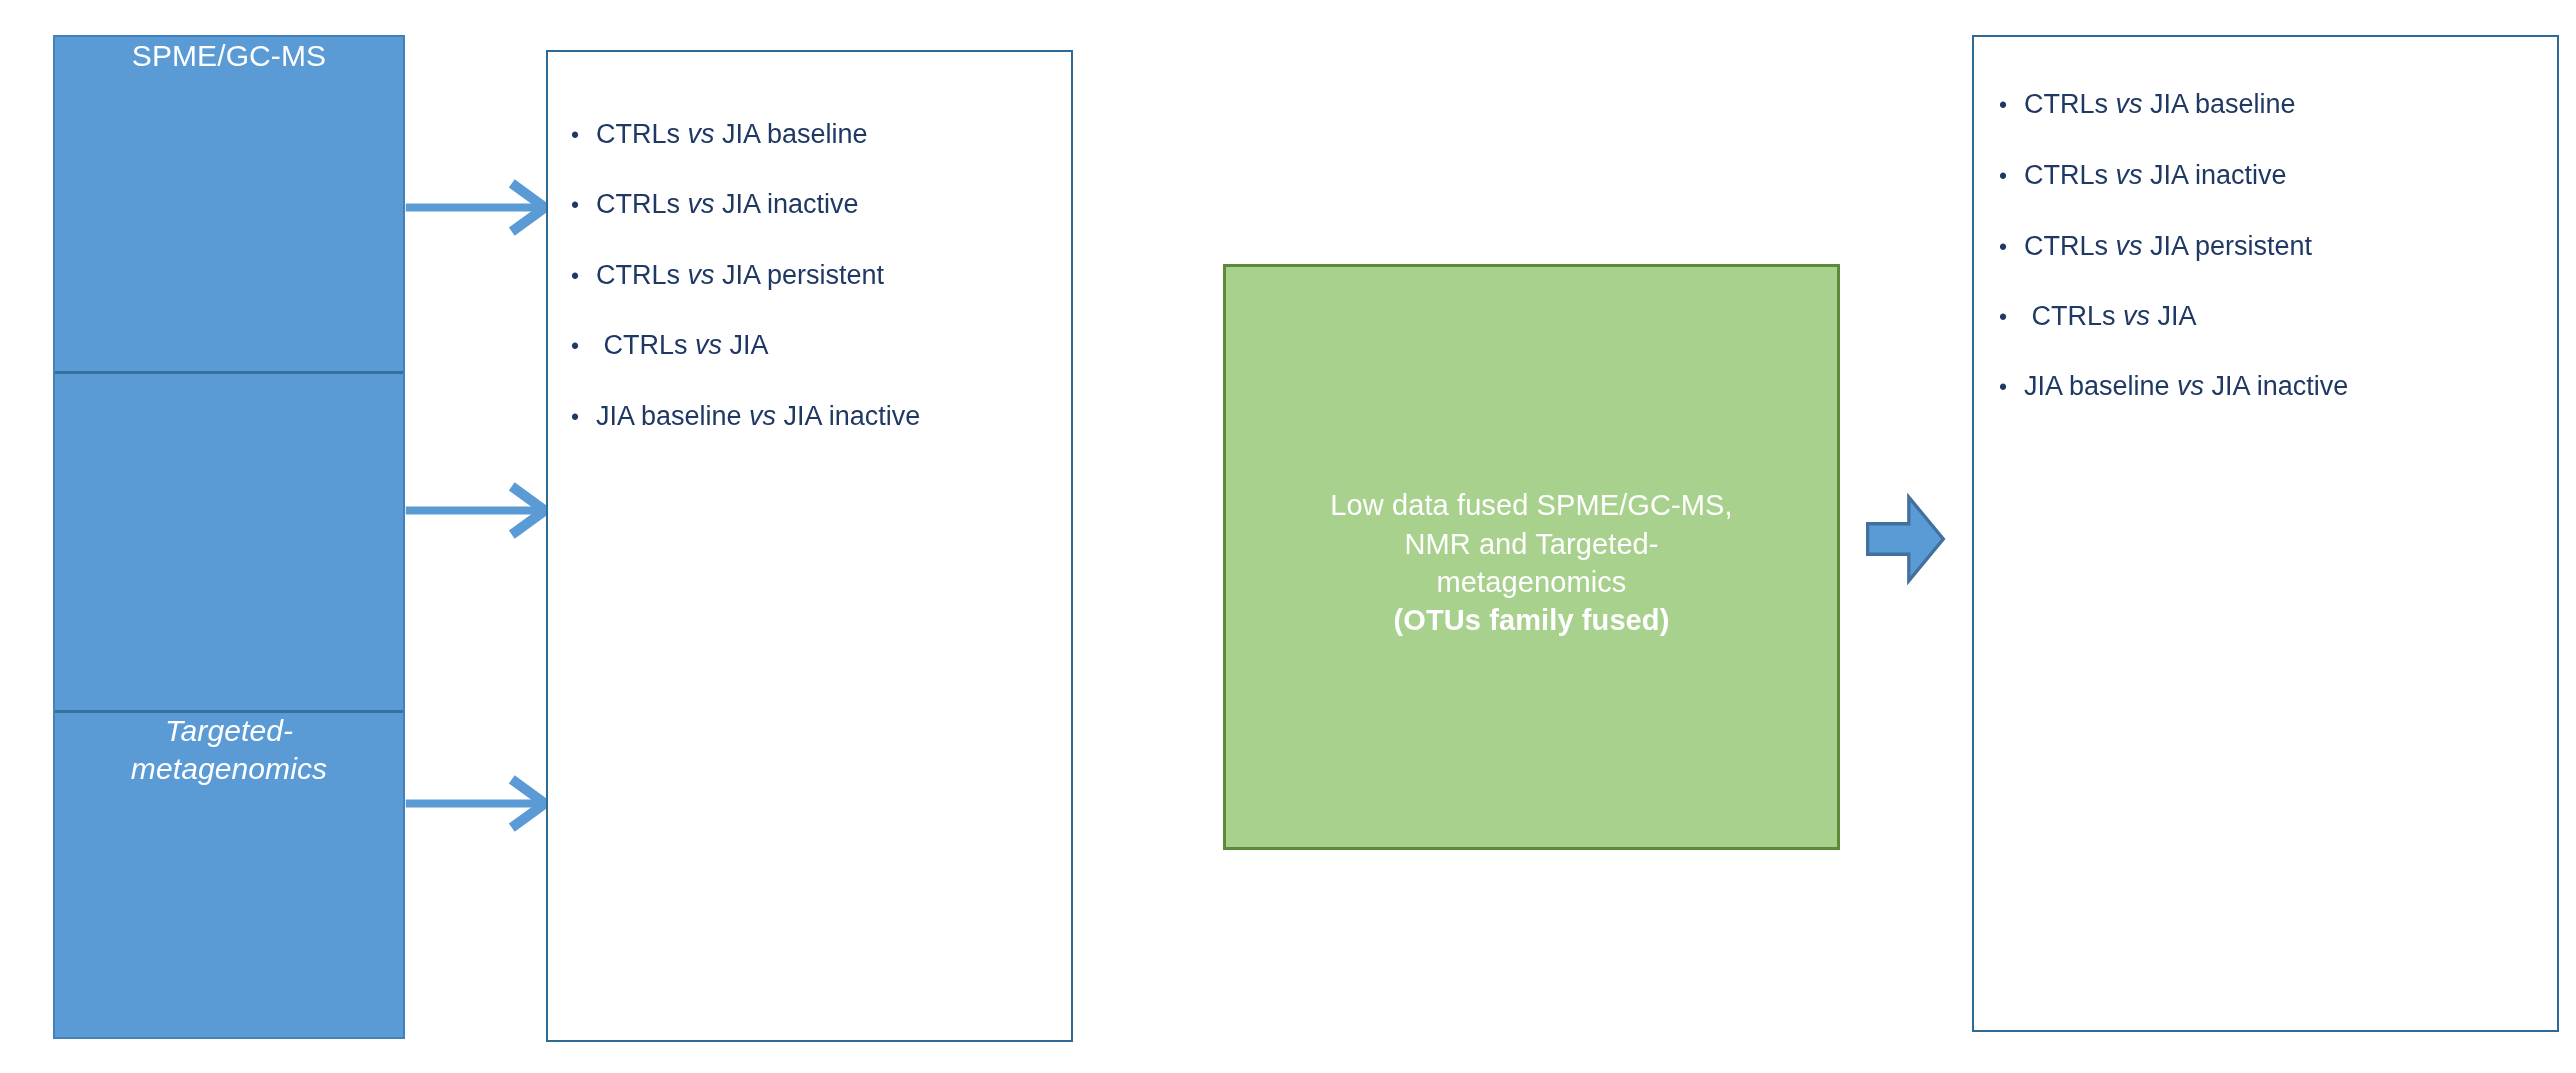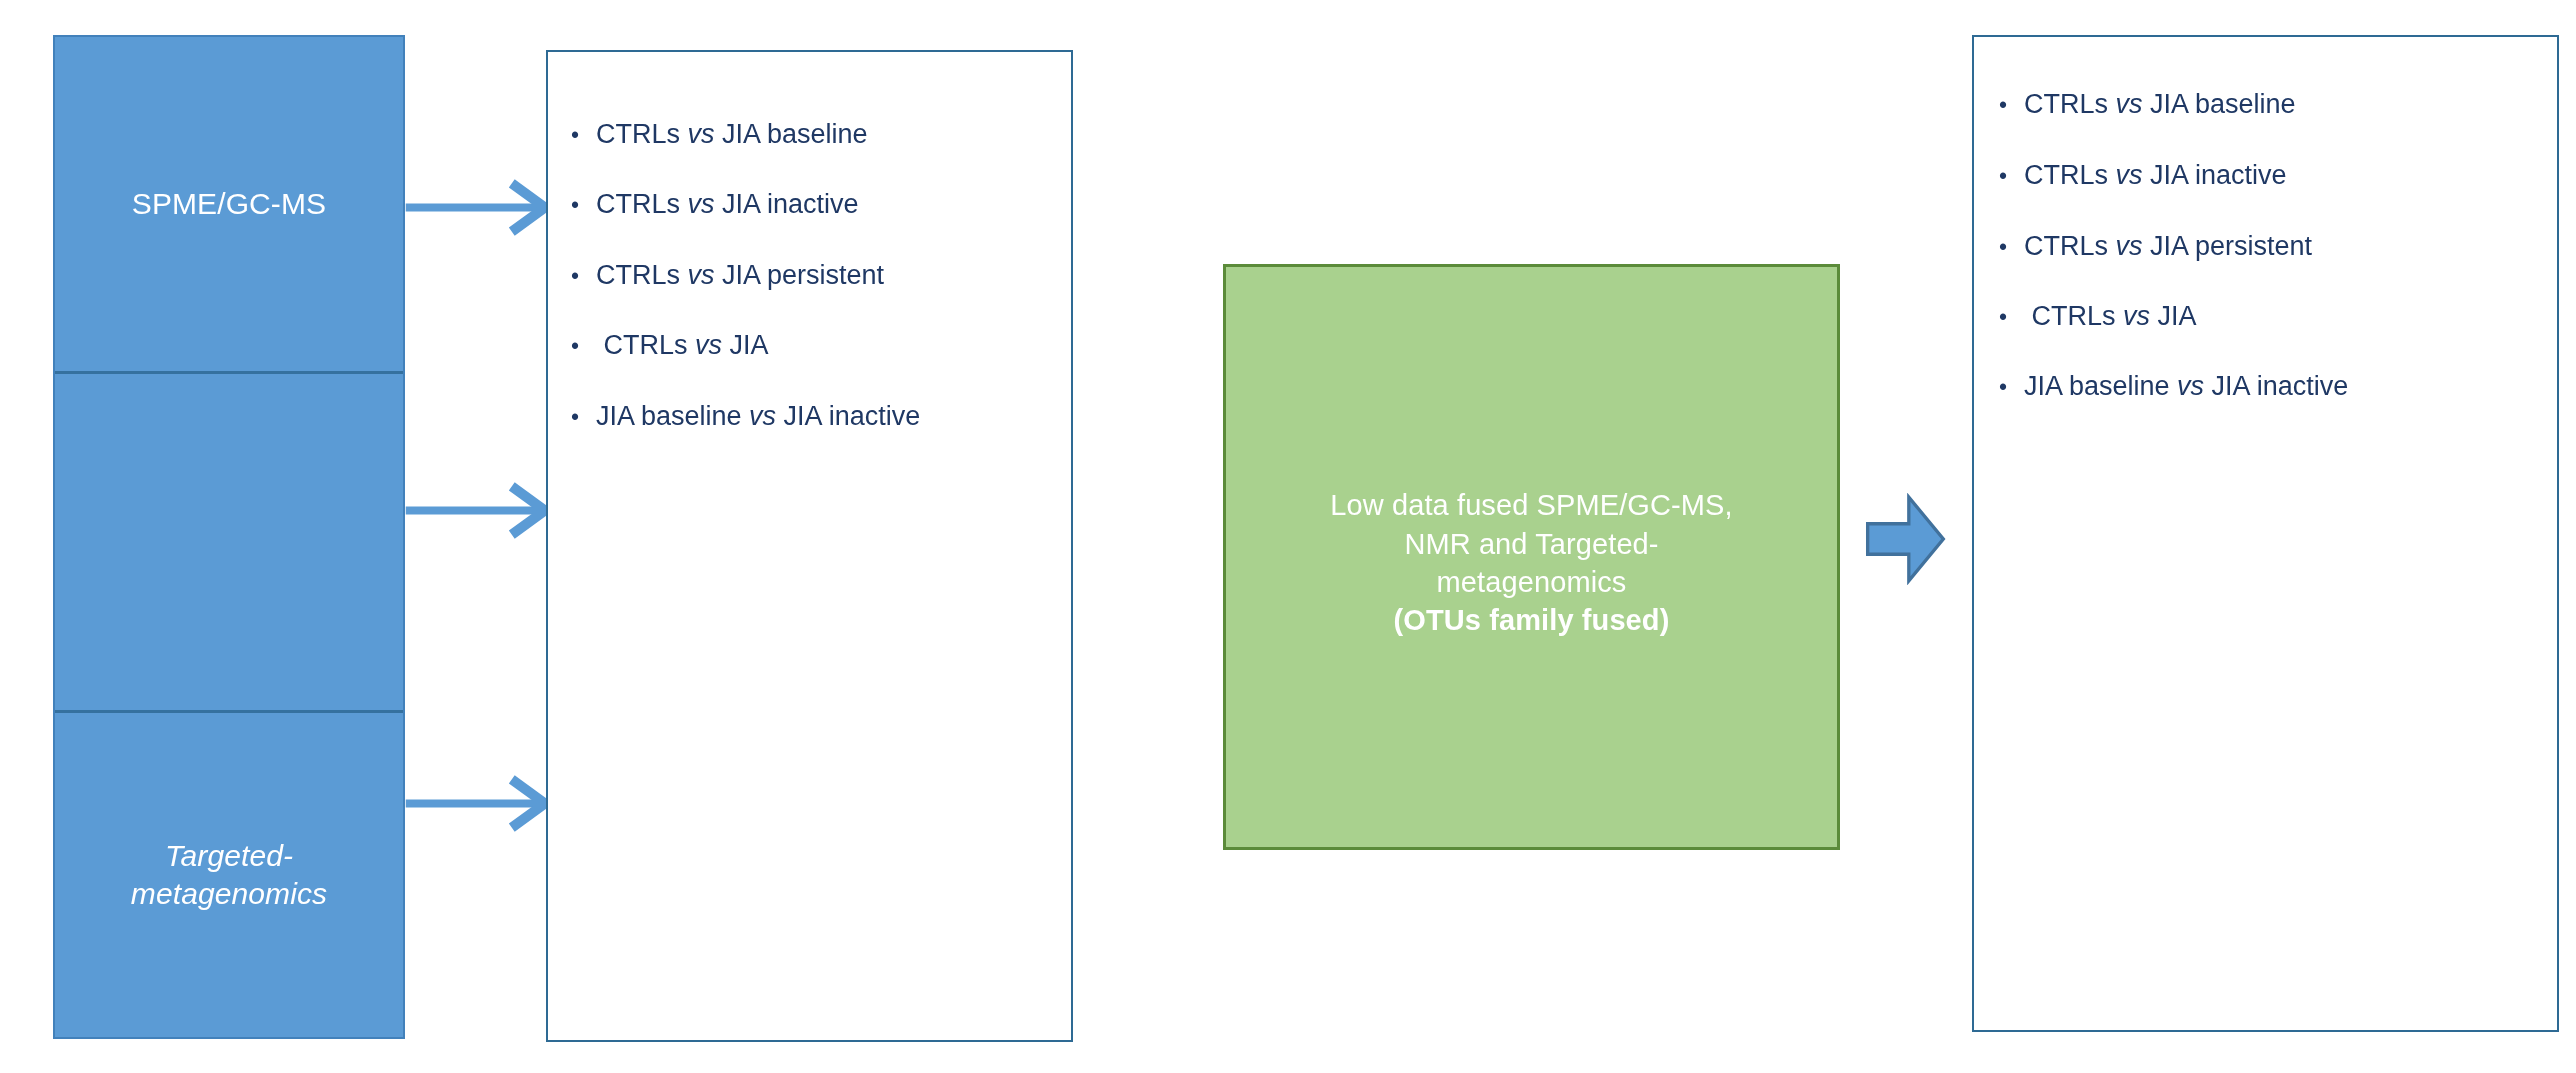--- a/index.html
+++ b/index.html
@@ -29,21 +29,21 @@
     background: #5B9BD5;
     border: 2px solid #4281BB;
     box-sizing: border-box;
   }
   .tech-cell {
     position: absolute;
     left: 0;
     width: 100%;
     box-sizing: border-box;
     display: flex;
-    align-items: center;
+    align-items: flex-start;
     justify-content: center;
     text-align: center;
     color: #ffffff;
     font-size: 30px;
     line-height: 1.25;
     letter-spacing: 0.1px;
   }
   .tech-cell-0 { top: 0px;    height: 334px; }
   .tech-cell-1 { top: 336px;  height: 337px; }
   .tech-cell-2 { top: 675px; height: 325px; }

